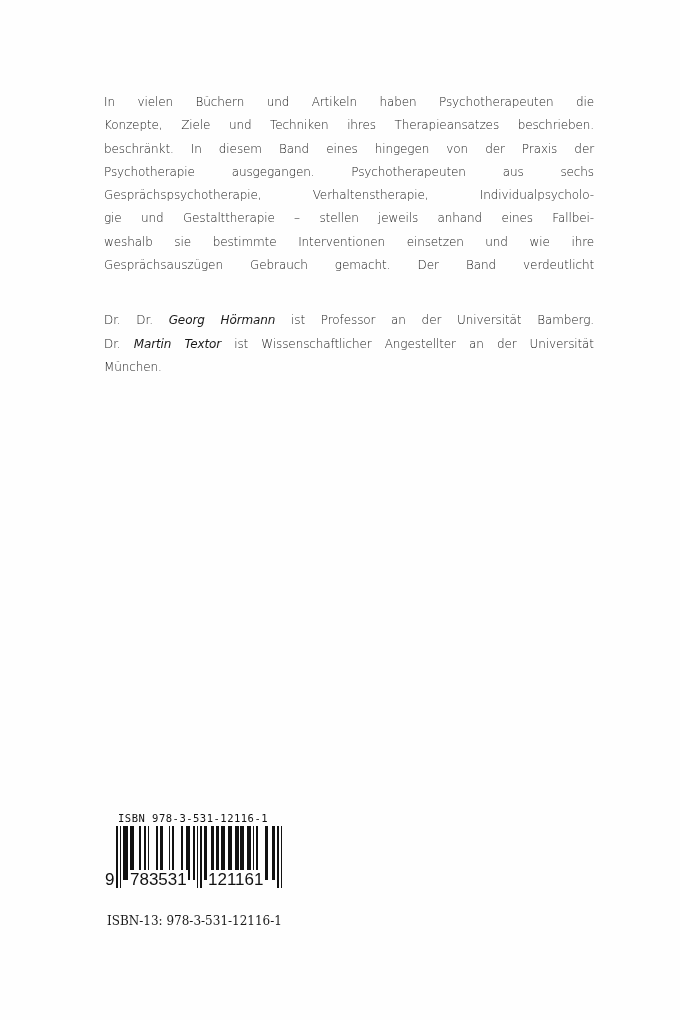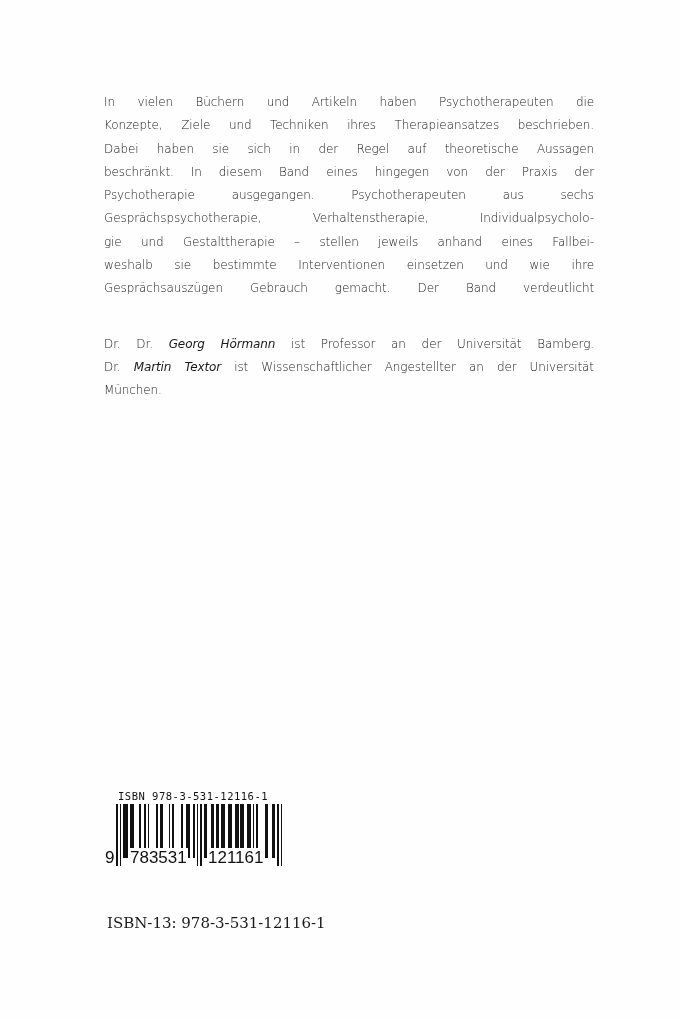--- a/index.html
+++ b/index.html
@@ -11,46 +11,45 @@
   .text-block {
     position: absolute; left: 104px; top: 91px; width: 490px;
     font-size: 12px; line-height: 23.3px; text-align: justify; letter-spacing: -0.1px;
     font-weight: 300;
   }
   .text-block p { margin: 0; }
   .text-block p + p { margin-top: 32px; }
   .text-block .line { display: block; text-align: justify; text-align-last: justify; white-space: nowrap; }
   .text-block .line.last { text-align-last: left; }
   .text-block em { font-style: italic; }
-  .barcode-wrap { position: absolute; left: 110px; top: 790px; width: 180px; height: 90px; }
+  .barcode-wrap { position: absolute; left: 110px; top: 812px; width: 180px; height: 90px; }
   .isbn-top {
     position: absolute; left: 8px; top: 0px; font-family: "DejaVu Sans Mono", monospace;
     font-size: 10.5px; letter-spacing: 0.5px; color: #111;
   }
   .bars { position: absolute; left: 0; top: 14px; height: 62px; width: 180px; }
   .bars .bar { position: absolute; top: 0; background: #111; height: 54px; }
   .bars .bar.guard { height: 62px; }
   .digits {
     position: absolute; top: 58px; font-family: "Liberation Sans", sans-serif;
     font-size: 17px; color: #111; background: #fefefe; line-height: 20px; padding: 0 1px;
   }
   .isbn13 {
     position: absolute; left: 107px; top: 914px; font-family: "DejaVu Serif", serif;
-    font-size: 15px; color: #1a1a1a;
+    font-size: 12px; color: #1a1a1a;
   }
 </style>
 </head>
 <body>
 
 <div class="page">
   <div class="text-block">
     <p>
       <span class="line">In vielen Büchern und Artikeln haben Psychotherapeuten die</span>
       <span class="line">Konzepte, Ziele und Techniken ihres Therapieansatzes beschrieben.</span>
-      <span class="line">Dabei haben sie sich in der Regel auf theoretische Aussagen</span>
       <span class="line">beschränkt. In diesem Band eines hingegen von der Praxis der</span>
       <span class="line">Psychotherapie ausgegangen. Psychotherapeuten aus sechs</span>
       <span class="line">Gesprächspsychotherapie, Verhaltenstherapie, Individualpsycholo-</span>
       <span class="line">gie und Gestalttherapie – stellen jeweils anhand eines Fallbei-</span>
       <span class="line">weshalb sie bestimmte Interventionen einsetzen und wie ihre</span>
       <span class="line">Gesprächsauszügen Gebrauch gemacht. Der Band verdeutlicht</span>
     </p>
     <p>
       <span class="line"><span>Dr. Dr. </span><em>Georg Hörmann</em><span> ist Professor an der Universität Bamberg.</span></span>
       <span class="line"><span>Dr. </span><em>Martin Textor</em><span> ist Wissenschaftlicher Angestellter an der Universität</span></span>

